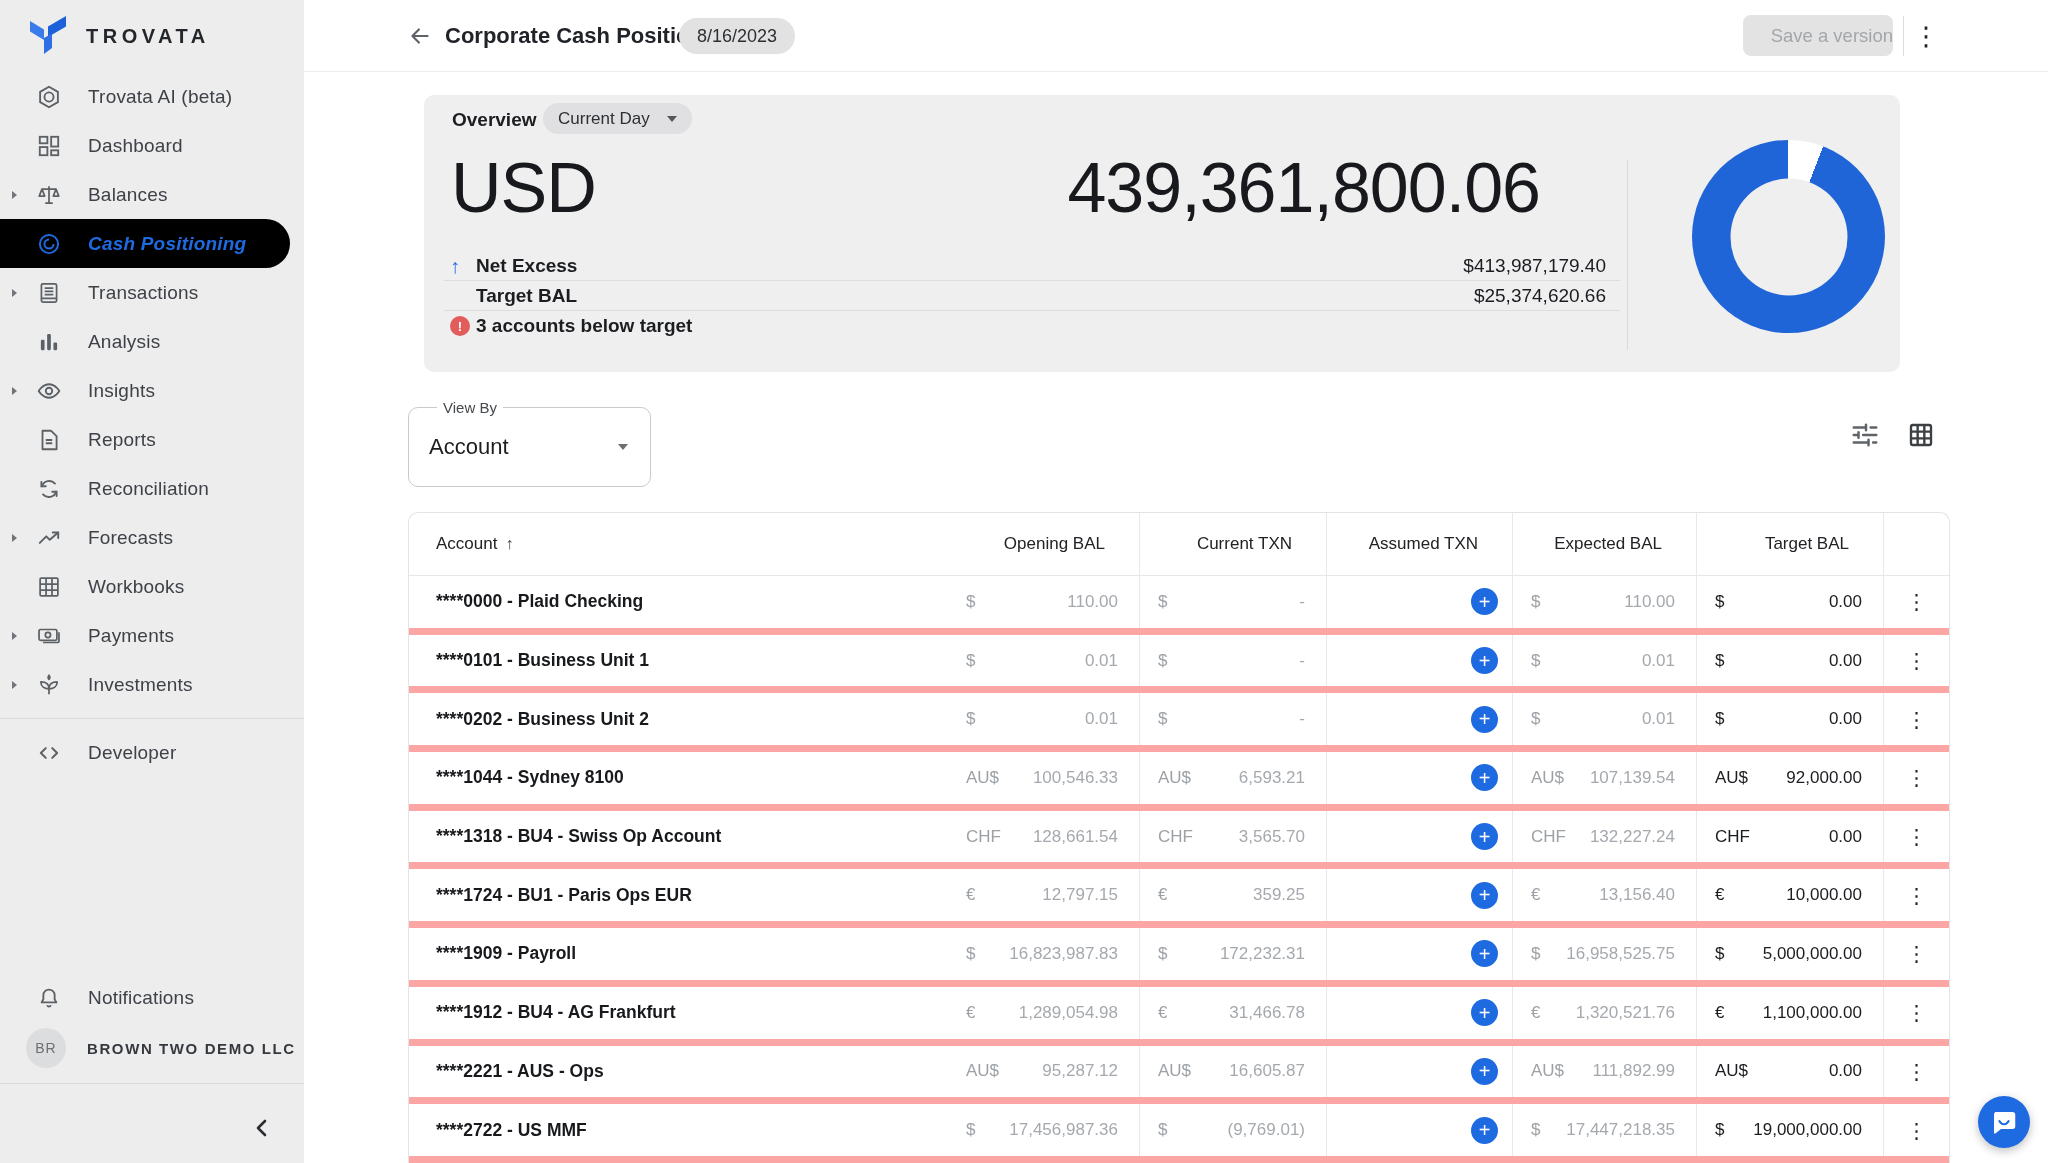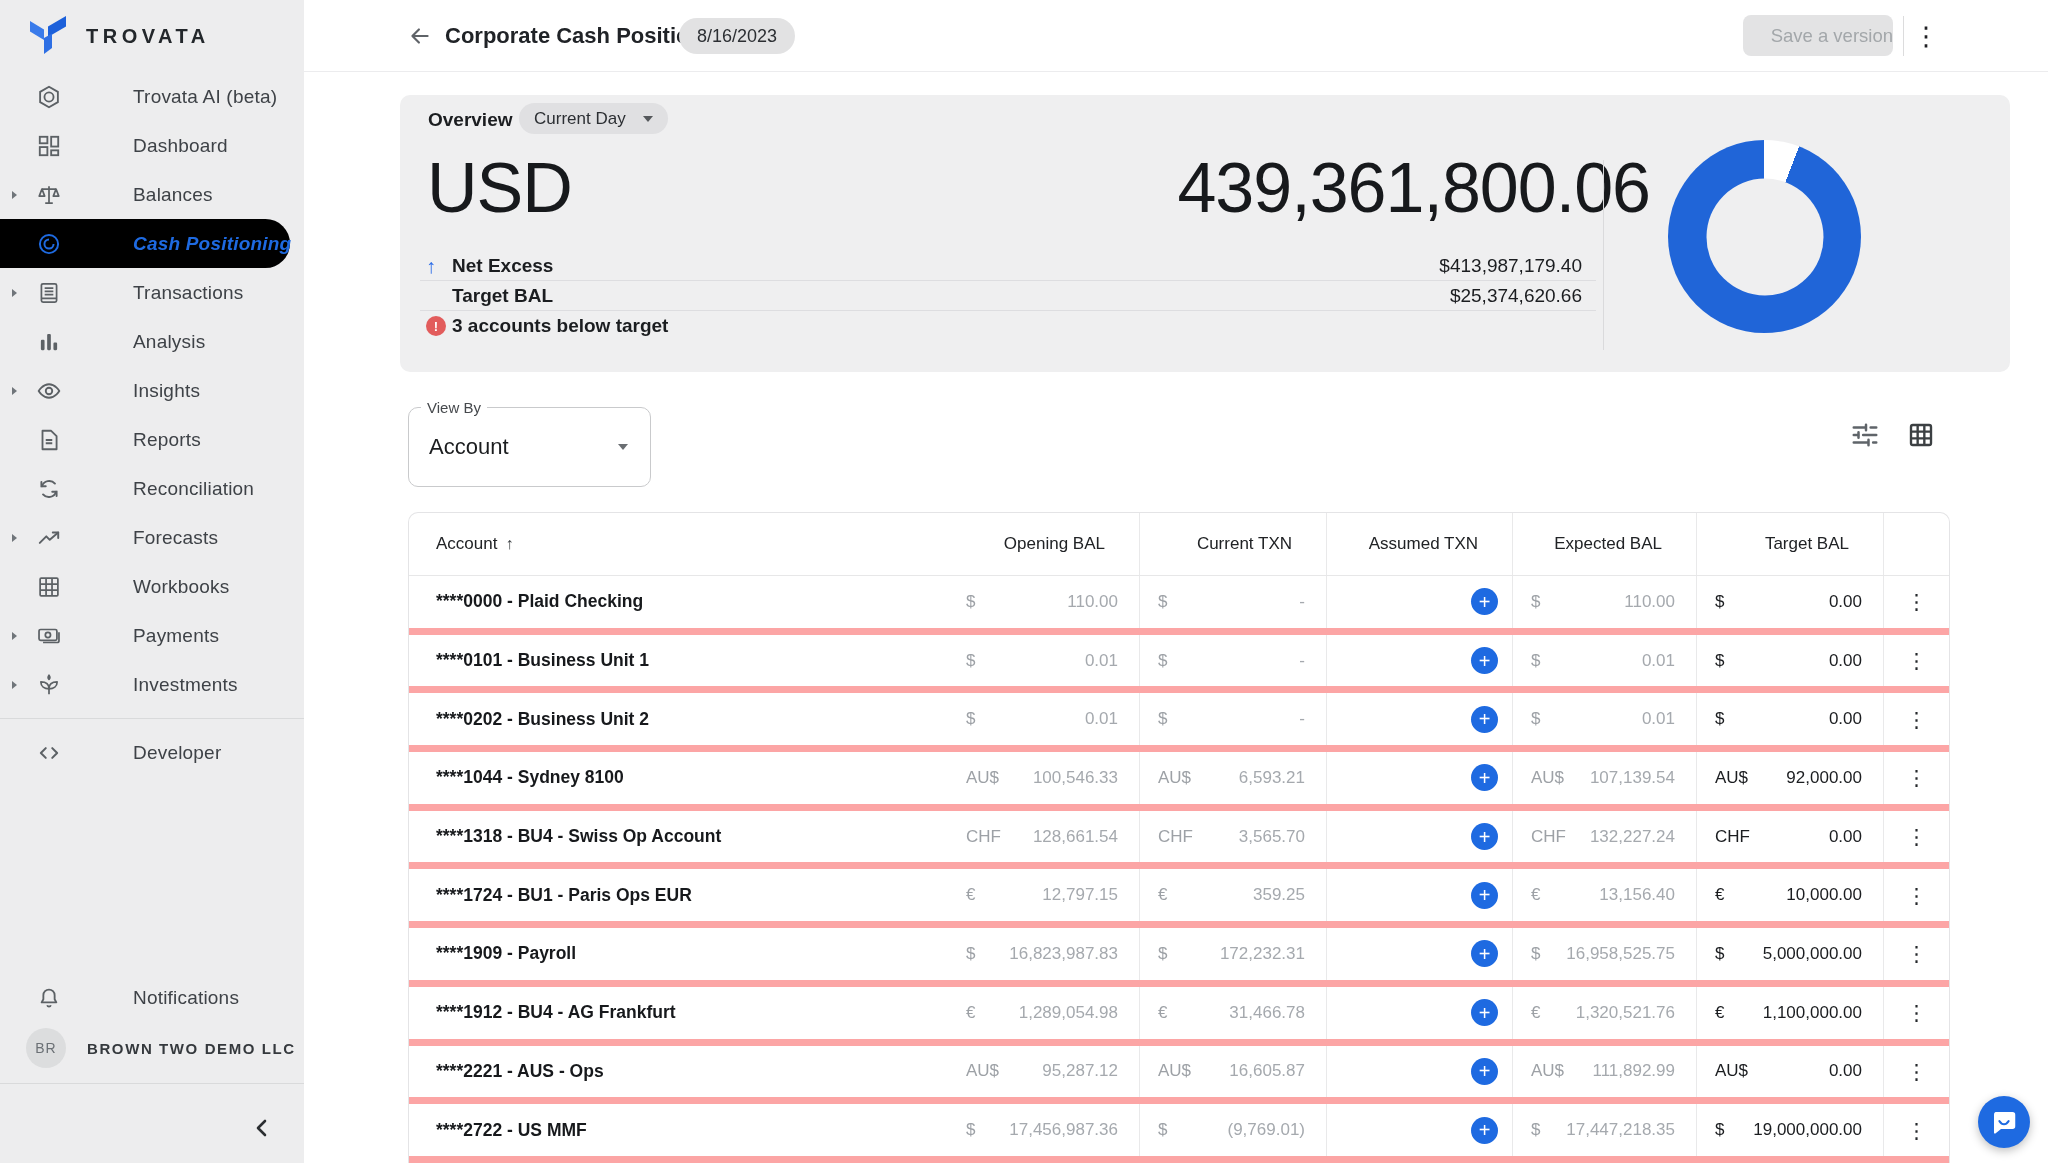--- a/index.html
+++ b/index.html
@@ -11,21 +11,21 @@
   .sidebar { position:absolute; left:0; top:0; width:304px; height:1163px;
     background:#ededee; display:flex; flex-direction:column; }
   .logo-row { height:72px; display:flex; align-items:center; padding-left:26px; flex:0 0 auto; }
   .logo-mark { width:44px; height:44px; margin-right:16px; }
   .logo-text { font-size:20px; font-weight:700; letter-spacing:4.5px; color:#23272b; }
   .nav { flex:0 0 auto; }
   .side-item { position:relative; height:49px; display:flex; align-items:center;
     padding-left:36px; cursor:pointer; color:#3e4247; }
   .side-item .icon { width:26px; height:26px; color:#5c6165; margin-right:26px; flex:0 0 auto; }
   .side-item .icon svg { width:26px; height:26px; display:block; }
-  .side-item .lbl { font-size:19px; letter-spacing:.2px; white-space:nowrap;margin-left:45px; }
+  .side-item .lbl { font-size:19px; letter-spacing:.2px; white-space:nowrap; }
   .side-item .exp { position:absolute; left:8px; top:50%; transform:translateY(-50%);
     width:12px; height:12px; color:#70757a; }
   .side-item .exp svg { width:12px; height:12px; display:block; }
   .side-item.active { background:#000000; width:290px; border-radius:0 26px 26px 0;font-style:italic; }
   .side-item.active .lbl { color:#1e6ae1; font-weight:600; }
   .side-item.active .icon { color:#1e6ae1; }
   .side-divider { height:1px; background:#d9dadb; margin:9px 0; flex:0 0 auto; }
   .side-spacer { flex:1 1 auto; }
   .org-row { height:52px; display:flex; align-items:center; padding-left:26px; cursor:pointer; }
   .avatar { width:40px; height:40px; border-radius:50%; background:#dcddde; color:#6b7075;
@@ -49,21 +49,21 @@
     background:#e2e2e3; color:#2c2f33; font-size:18px; display:flex; align-items:center;
     padding:0 18px; cursor:pointer; }
   .save-btn { position:absolute; left:1439px; top:15px; width:150px; height:41px; border:none;
     border-radius:8px; background:#e3e3e4; color:#a3a7aa; font-size:18.5px;
     font-family:"Liberation Sans", sans-serif; cursor:default;text-align:right; }
   .hdr-sep { position:absolute; left:1599px; top:16px; width:1px; height:40px; background:#dcdcdd; }
   .hdr-kebab { position:absolute; left:1608px; top:14px; width:28px; height:44px; font-size:26px;
     color:#202124; display:flex; align-items:center; justify-content:center; cursor:pointer; }
 
   
-  .overview-card { position:absolute; left:96px; top:95px; width:1610px; height:277px;
+  .overview-card { position:absolute; left:120px; top:95px; width:1476px; height:277px;
     background:#efeff0; border-radius:10px; }
   .ov-label { position:absolute; left:28px; top:14px; font-size:19px; font-weight:700; color:#1b1d20; }
   .period-pill { position:absolute; left:119px; top:8px; height:31px; border-radius:16px;
     background:#e0e0e2; display:flex; align-items:center; gap:17px; padding:0 15px;
     font-size:17px; color:#2c2f33; cursor:pointer; }
   .tri-down { width:0; height:0; border-left:5.5px solid transparent; border-right:5.5px solid transparent;
     border-top:6.5px solid #55585b; }
   .ov-currency { position:absolute; left:27px; top:58px; font-size:70px; font-weight:400;
     letter-spacing:-1px; color:#17191c; line-height:1; }
   .ov-total { position:absolute; right:360px; top:58px; font-size:70px; font-weight:400;
@@ -79,21 +79,21 @@
     font-size:13px; font-weight:700; display:flex; align-items:center; justify-content:center; }
   .ov-sep { position:absolute; left:1203px; top:65px; width:1px; height:190px; background:#dadadc; }
   .donut { position:absolute; left:1268px; top:45px; width:193px; height:193px; border-radius:50%;
     background:conic-gradient(#ffffff 0deg 21deg, #2065d8 21deg 360deg); }
   .donut::after { content:""; position:absolute; left:50%; top:50%; width:117px; height:117px;
     border-radius:50%; background:#efeff0; transform:translate(-50%,-50%); }
 
   
   .viewby { position:absolute; left:104px; top:407px; width:243px; height:80px;
     border:1px solid #c9cacc; border-radius:10px; cursor:pointer; }
-  .viewby-label { position:absolute; left:12px; top:-9px; background:#fff; padding:0 6px;
+  .viewby-label { position:absolute; left:28px; top:-9px; background:#fff; padding:0 6px;
     font-size:15px; color:#46494d; }
   .viewby-value { position:absolute; left:20px; top:0; height:100%; display:flex; align-items:center;
     font-size:22px; color:#1b1d1f; }
   .viewby .tri-down { position:absolute; right:22px; top:36px; border-top-color:#6a6e72; }
   .view-icons { position:absolute; top:420px; right:112px; display:flex; gap:26px; }
   .vi-btn { width:30px; height:30px; color:#5f6469; cursor:pointer; }
   .vi-btn svg { width:30px; height:30px; }
   .vi-btn.active { color:#3c4043; }
 
   

